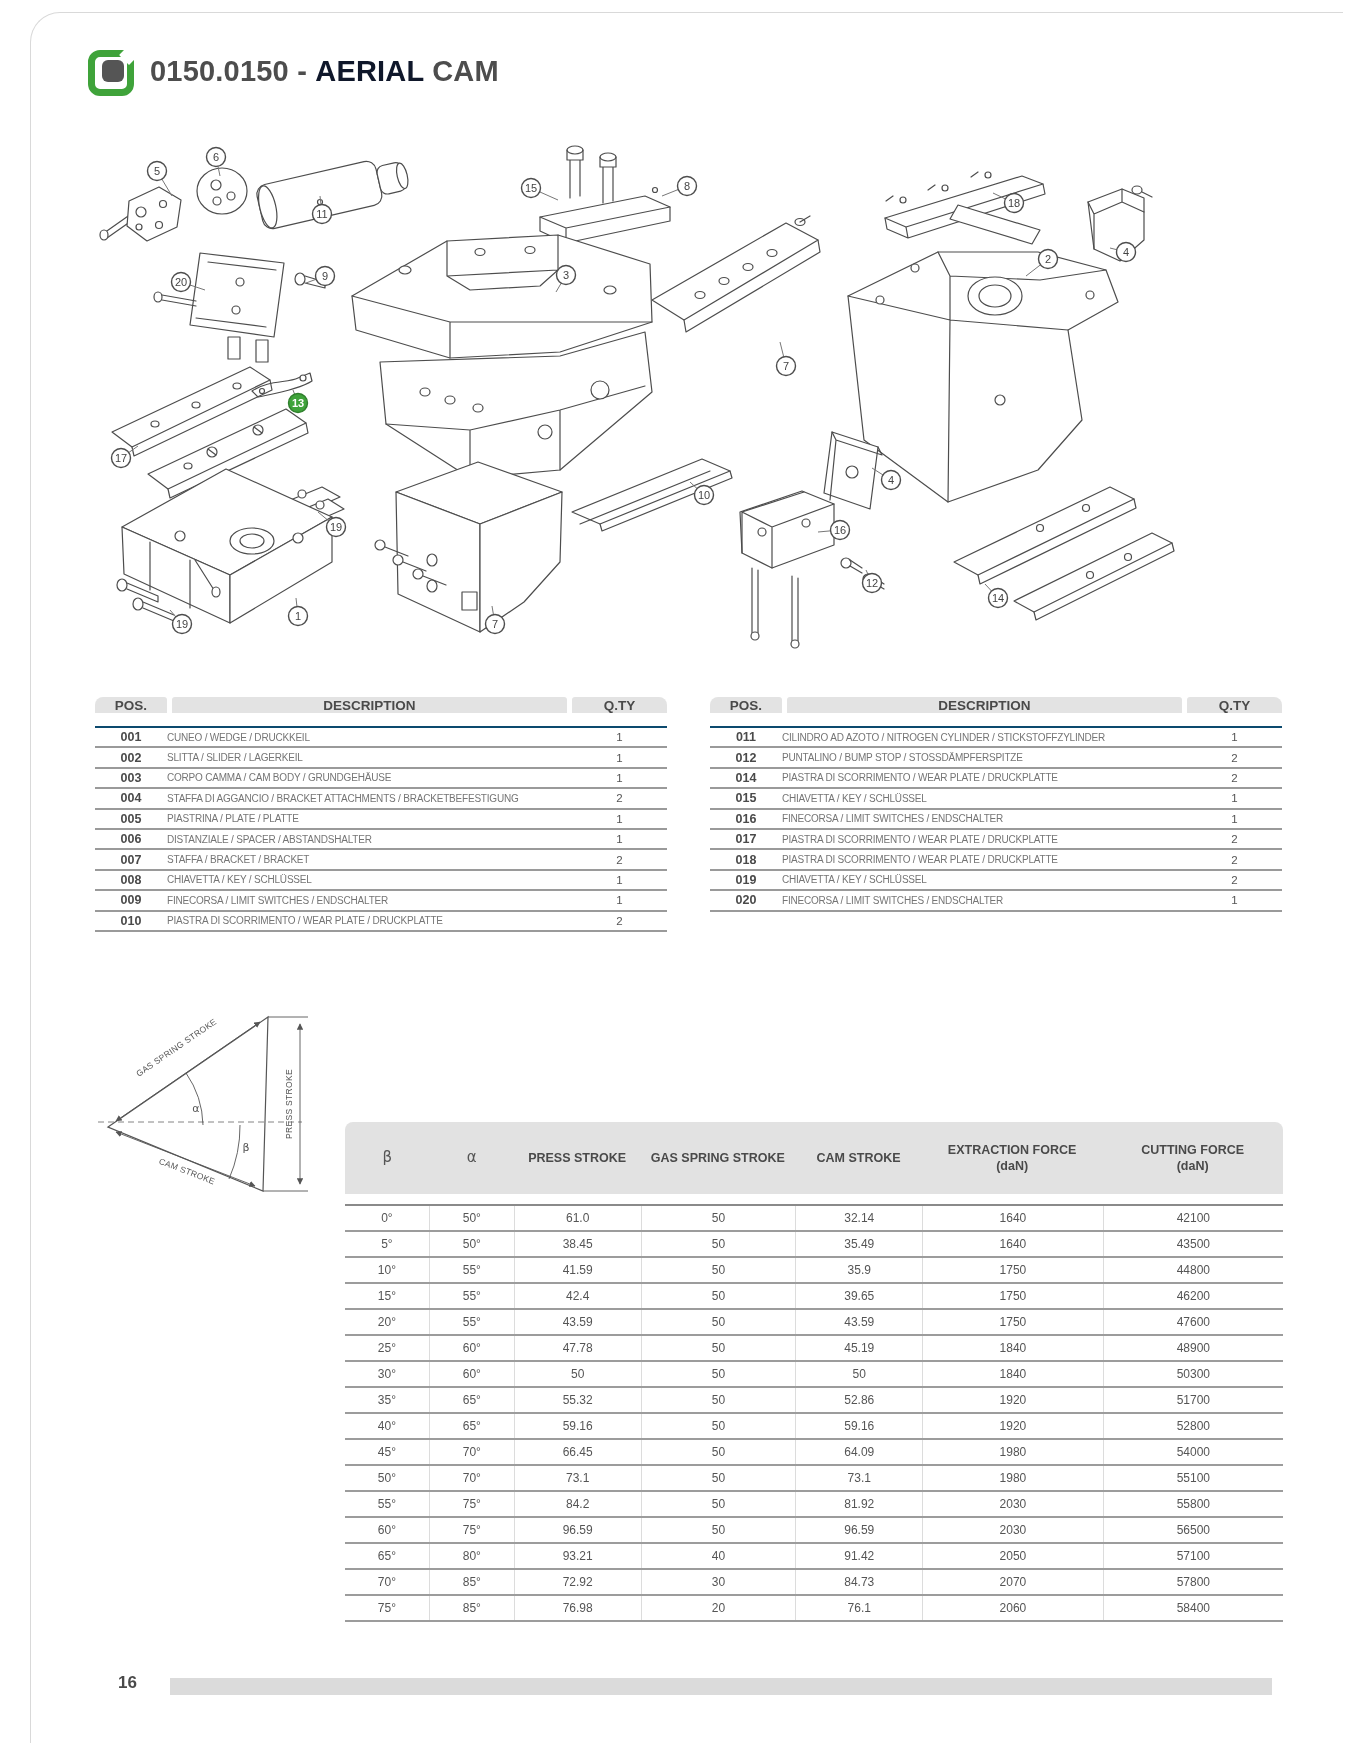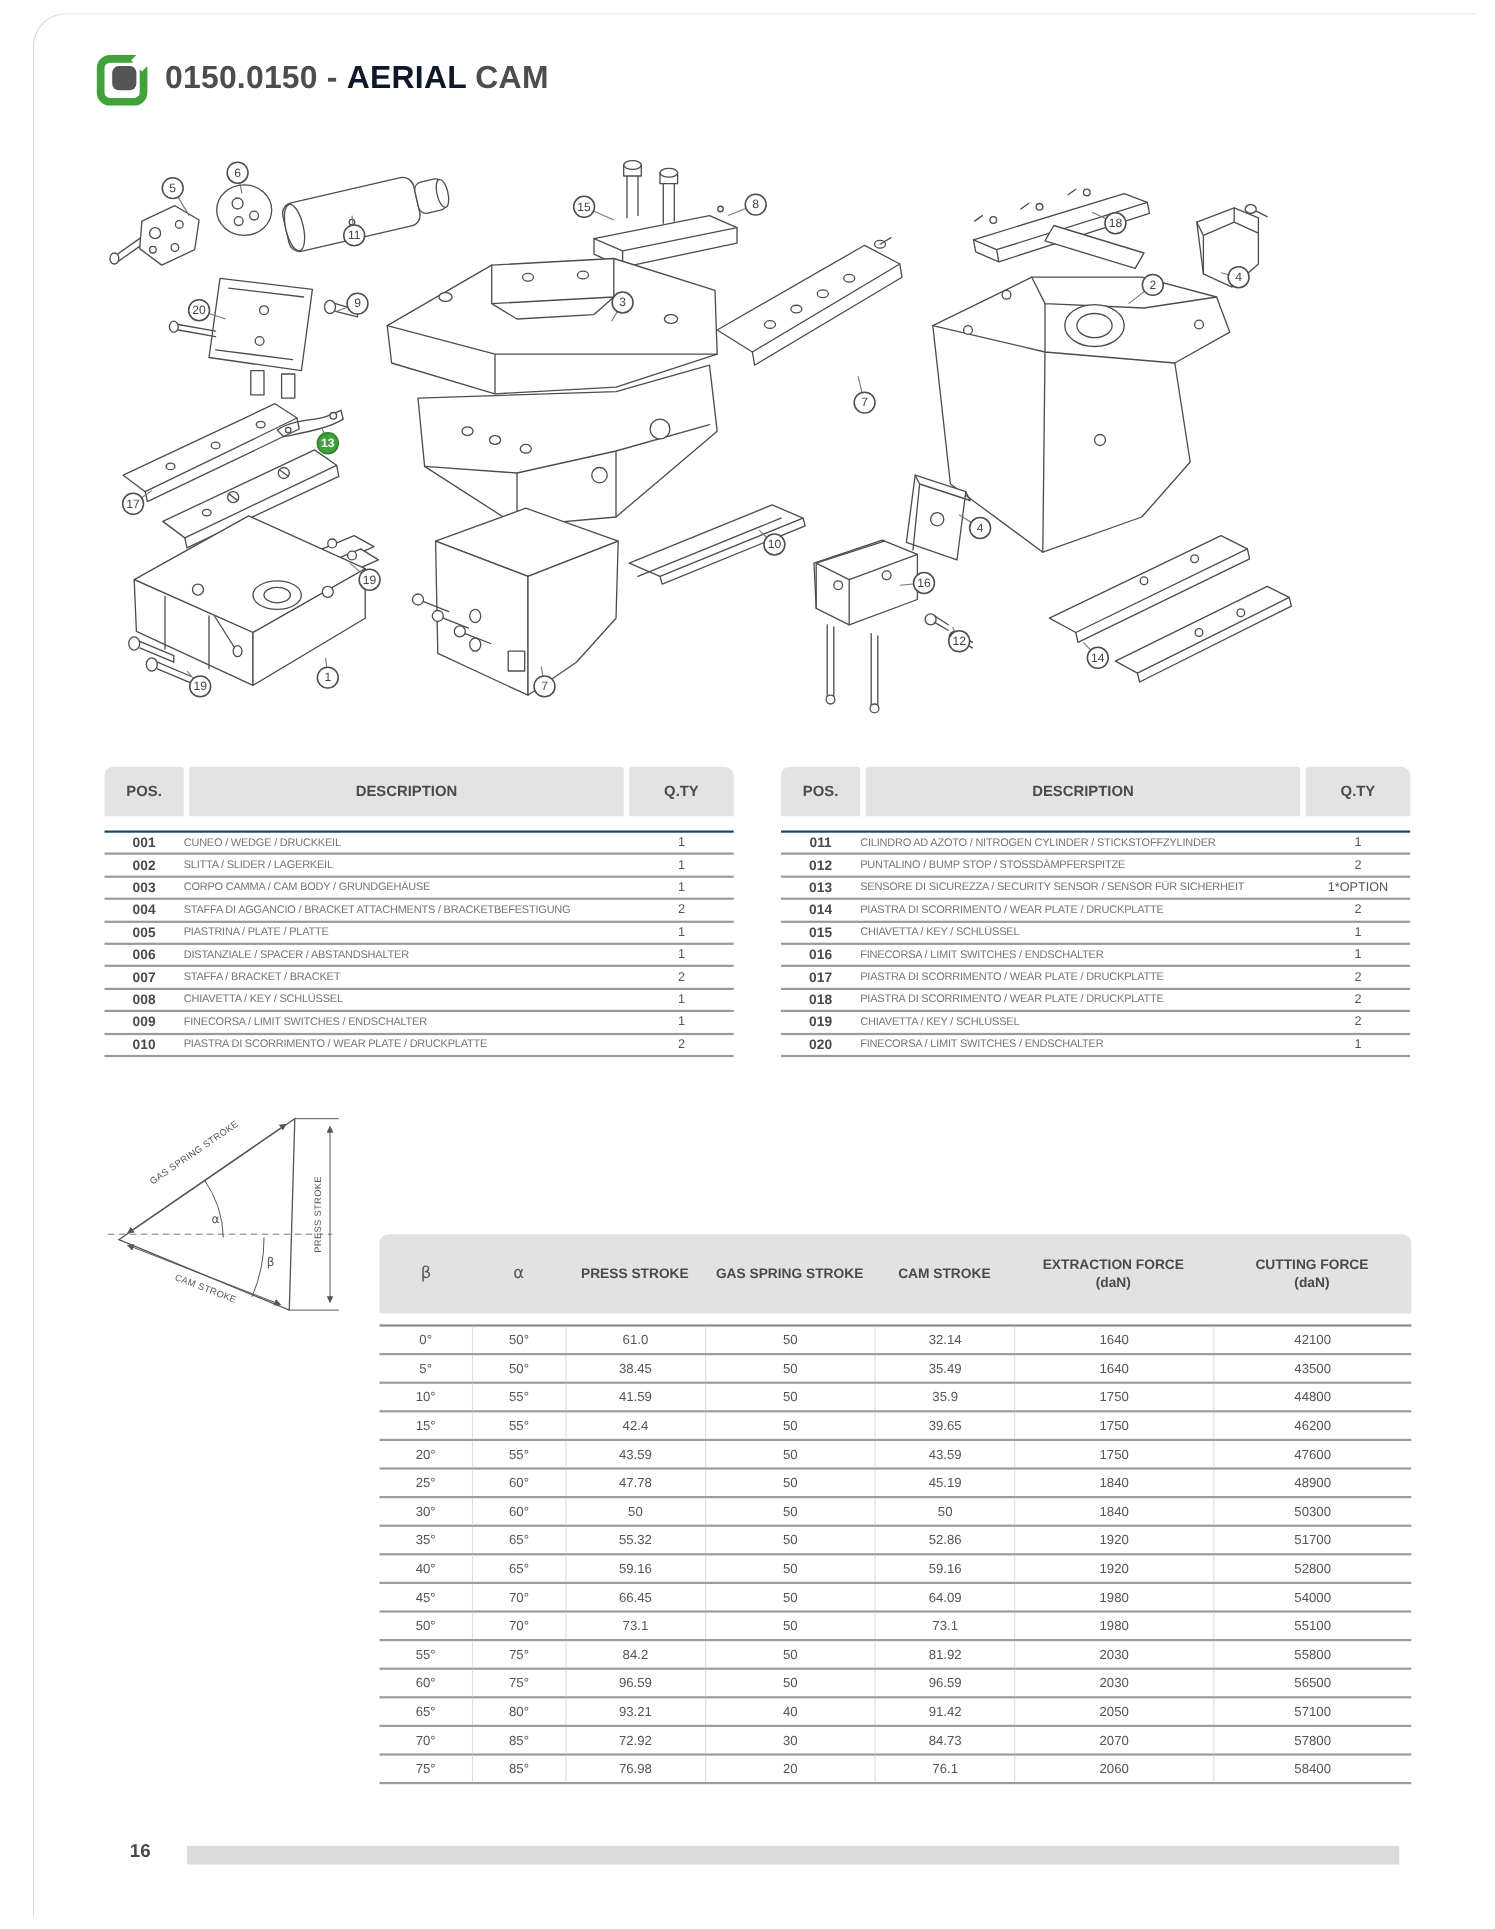--- a/index.html
+++ b/index.html
@@ -21,21 +21,21 @@
   .part .noF{fill:none;}
   .leader{stroke:#777;stroke-width:1;}
   .bal{fill:#fff;stroke:#4d4d4d;stroke-width:1.4;}
   .bal.hl{fill:#3fa33a;stroke:#2f7f2c;}
   .baltxt{font:11px "Liberation Sans",sans-serif;fill:#444;text-anchor:middle;}
   .baltxt.hl{fill:#fff;font-weight:bold;}
   
   .ptable{width:572px;}
   .ptable-left{left:95px;top:697px;}
   .ptable-right{left:710px;top:697px;}
-  .phead{display:flex;gap:5px;height:45px;}
+  .phead{display:flex;gap:5px;height:16px;}
   .phead>div{background:#e3e3e3;font-weight:bold;font-size:13.5px;color:#4a4a4a;display:flex;align-items:center;justify-content:center;}
   .ph-pos{width:72px;border-radius:8px 3px 0 0;}
   .ph-desc{flex:1;border-radius:3px 3px 0 0;}
   .ph-qty{width:95px;border-radius:3px 8px 0 0;}
   .pbody{margin-top:13px;border-top:2px solid #0c4a6e;}
   .prow{display:flex;height:18.4px;align-items:center;border-bottom:2px solid #9a9a9a;}
   .ppos{width:72px;text-align:center;font-weight:bold;font-size:12.5px;color:#4a4a4a;}
   .pdesc{flex:1;font-size:10px;color:#757575;letter-spacing:-.2px;white-space:nowrap;overflow:hidden;}
   .pqty{width:95px;text-align:center;font-size:11.5px;color:#555;}
   
@@ -426,25 +426,20 @@
         <div class="ppos">011</div>
         <div class="pdesc">CILINDRO AD AZOTO / NITROGEN CYLINDER / STICKSTOFFZYLINDER</div>
         <div class="pqty">1</div>
       </div>
       <div class="prow">
         <div class="ppos">012</div>
         <div class="pdesc">PUNTALINO / BUMP STOP / STOSSDÄMPFERSPITZE</div>
         <div class="pqty">2</div>
       </div>
       <div class="prow">
-        <div class="ppos">013</div>
-        <div class="pdesc">SENSORE DI SICUREZZA / SECURITY SENSOR / SENSOR FÜR SICHERHEIT</div>
-        <div class="pqty">1*OPTION</div>
-      </div>
-      <div class="prow">
         <div class="ppos">014</div>
         <div class="pdesc">PIASTRA DI SCORRIMENTO / WEAR PLATE / DRUCKPLATTE</div>
         <div class="pqty">2</div>
       </div>
       <div class="prow">
         <div class="ppos">015</div>
         <div class="pdesc">CHIAVETTA / KEY / SCHLÜSSEL</div>
         <div class="pqty">1</div>
       </div>
       <div class="prow">

